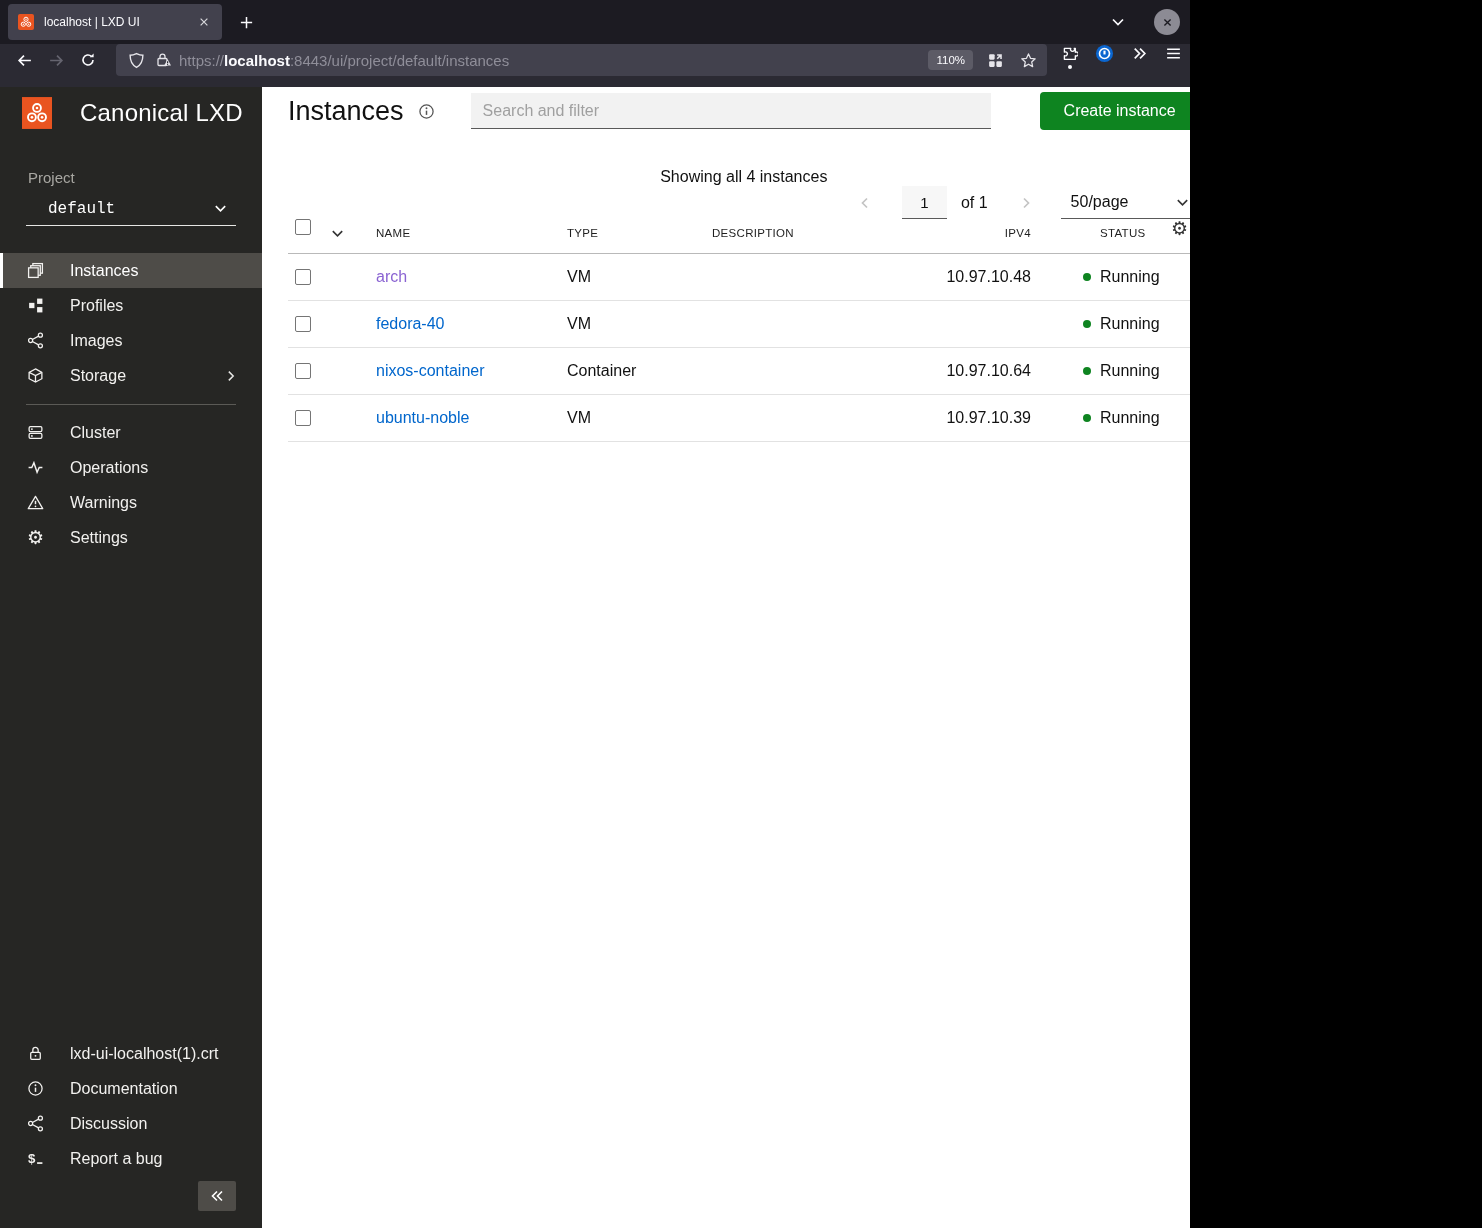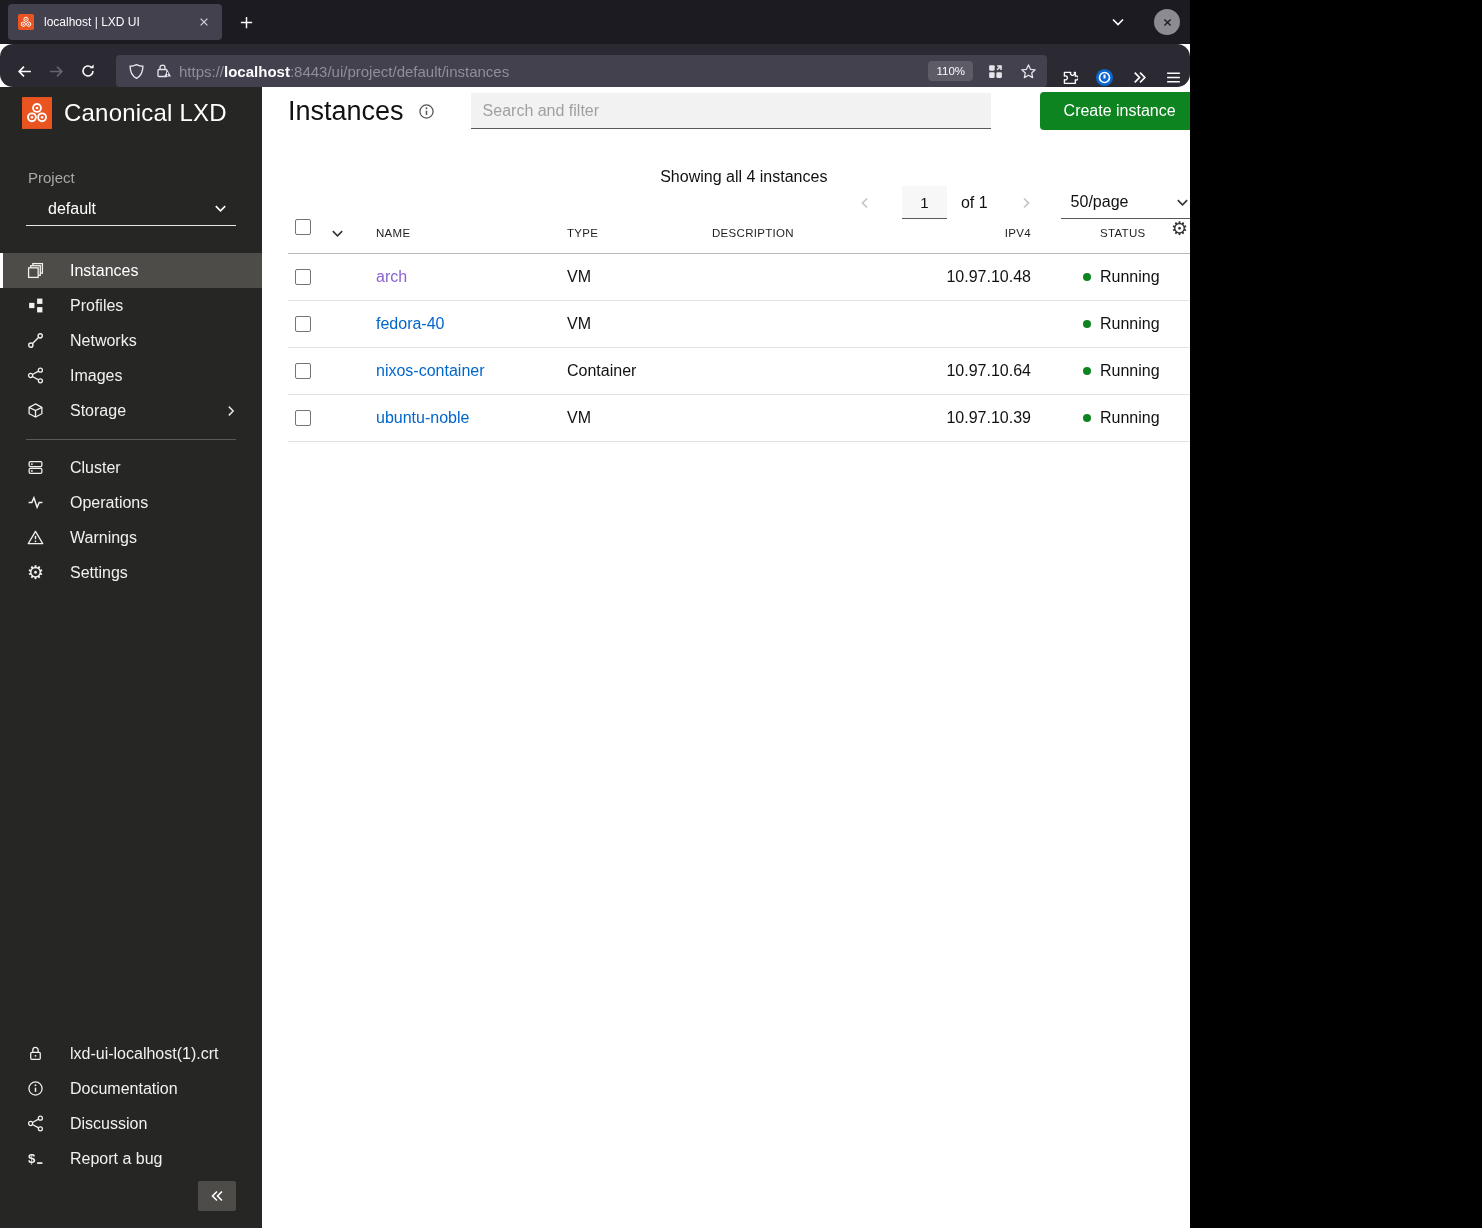--- a/index.html
+++ b/index.html
@@ -12,46 +12,46 @@
   .tab { margin-left:8px; width:214px; height:36px; background:#42414d; border-radius:4px;
          display:flex; align-items:center; padding:0 8px 0 10px; color:#fbfbfe; }
   .tab .fav { width:16px; height:16px; flex:0 0 16px; }
   .tab .tab-title { font-size:12px; margin-left:10px; flex:1; white-space:nowrap; overflow:hidden; }
   .tab .tab-close { width:20px; height:20px; display:flex; align-items:center; justify-content:center; color:#d7d7db; border-radius:3px; }
   .newtab { width:24px; height:24px; margin-left:12px; color:#fbfbfe; display:flex; align-items:center; justify-content:center; }
   .tabbar-right { margin-left:auto; display:flex; align-items:center; gap:28px; padding-right:10px; }
   .tab-list-btn { color:#fbfbfe; }
   .win-close { width:26px; height:26px; border-radius:50%; background:#8c8b94; color:#1c1b22; display:flex; align-items:center; justify-content:center; }
 
-  .toolbar { height:43px; background:#2b2a33; display:flex; align-items:flex-end; padding:0 8px;border-radius:13px; }
+  .toolbar { height:43px; background:#2b2a33; display:flex; align-items:flex-start; padding:0 8px; }
   .tool-btn { width:32px; height:32px; display:flex; align-items:center; justify-content:center; color:#fbfbfe; border-radius:4px; flex:0 0 auto; }
   .tool-btn.dim { color:#65646f; }
   .urlfield { margin-left:12px; width:1212px; height:32px; background:#42414d; border-radius:4px;
               display:flex; align-items:center; padding:0 10px 0 12px; }
   .urlfield .icn { color:#e6e5ea; display:flex; align-items:center; }
   .url-text { margin-left:8px; font-size:15px; color:#8f8e99; white-space:nowrap; overflow:hidden; flex:1; }
   .url-text .host { color:#fbfbfe; font-weight:700; }
   .zoom-badge { background:#5c5b66; color:#fbfbfe; font-size:11.5px; border-radius:4px; padding:4px 8px; margin-right:14px; }
   .url-right { display:flex; align-items:center; gap:16px; color:#e6e5ea; }
   .chrome-right { display:flex; align-items:center; gap:17px; margin-left:14px; color:#fbfbfe; }
   .ext-wrap { position:relative; display:flex; }
   .ext-dot { position:absolute; left:7px; bottom:-7px; width:4px; height:4px; border-radius:50%; background:#fbfbfe; }
 
   
   .app { display:flex; height:1141px; }
 
   
   .sidebar { width:262px; background:#262624; color:#f2f1ef; display:flex; flex-direction:column; flex:0 0 262px; }
-  .side-logo { height:48px; display:flex; align-items:center; padding-left:22px; gap:12px; margin-top:2px; }
+  .side-logo { height:48px; display:flex; align-items:center; padding-left:22px; gap:28px; margin-top:2px; }
   .logo-tile { width:30px; height:32px; }
   .brand { font-size:24px; font-weight:300; color:#fff; letter-spacing:.2px; }
   .project { margin-top:32px; }
   .project-label { padding-left:28px; font-size:15px; color:#a8a7a2; }
   .project-select { margin:6px 26px 0; height:34px; border-bottom:1px solid #e6e6e4; display:flex; align-items:center; padding:0 8px 0 22px; }
-  .project-select .val { font-size:16px; color:#fff; flex:1; }
+  .project-select .val { font-size:16px; color:#fff; flex:1;font-family:Liberation Mono, monospace; }
   .project-select .chev { color:#fff; display:flex; }
 
   .nav { margin-top:27px; }
   .nav-item { height:35px; display:flex; align-items:center; padding:0 24px 0 27px; position:relative; cursor:default; font-size:16px; }
   .nav-item .nicon { width:17px; height:17px; flex:0 0 17px; margin-right:26px; display:flex; align-items:center; justify-content:center; color:#f2f1ef; }
   .nav-item .nlabel { flex:1; color:#f2f1ef; }
   .nav-item.active { background:#4e4c48; }
   .nav-item.active::before { content:""; position:absolute; left:0; top:0; bottom:0; width:3px; background:#fff; }
   .nav-item.active .nlabel { color:#fff; }
   .nav-item .expand { color:#e6e6e4; display:flex; }
@@ -296,32 +296,20 @@
                   <rect x="9.5" y="1.5" width="5" height="5"></rect>
                   <rect x="9.5" y="9.5" width="5" height="5"></rect>
                 </g>
               </svg>
           </span>
           <span class="nlabel">Profiles</span>
         </div>
         <div class="nav-item">
           <span class="nicon">
             <svg viewBox="0 0 16 16" width="17" height="17">
-                <g fill="none" stroke="currentColor" stroke-width="1.3">
-                  <circle cx="3.6" cy="12.4" r="2"></circle>
-                  <circle cx="12.4" cy="3.6" r="2"></circle>
-                  <path d="M5.2 10.8 L10.8 5.2"></path>
-                </g>
-              </svg>
-          </span>
-          <span class="nlabel">Networks</span>
-        </div>
-        <div class="nav-item">
-          <span class="nicon">
-            <svg viewBox="0 0 16 16" width="17" height="17">
                 <g fill="none" stroke="currentColor" stroke-width="1.2">
                   <circle cx="3.4" cy="8" r="1.9"></circle>
                   <circle cx="12.6" cy="3" r="1.9"></circle>
                   <circle cx="12.6" cy="13" r="1.9"></circle>
                   <path d="M5.1 7.1 L10.9 3.9 M5.1 8.9 L10.9 12.1"></path>
                 </g>
               </svg>
           </span>
           <span class="nlabel">Images</span>
         </div>

